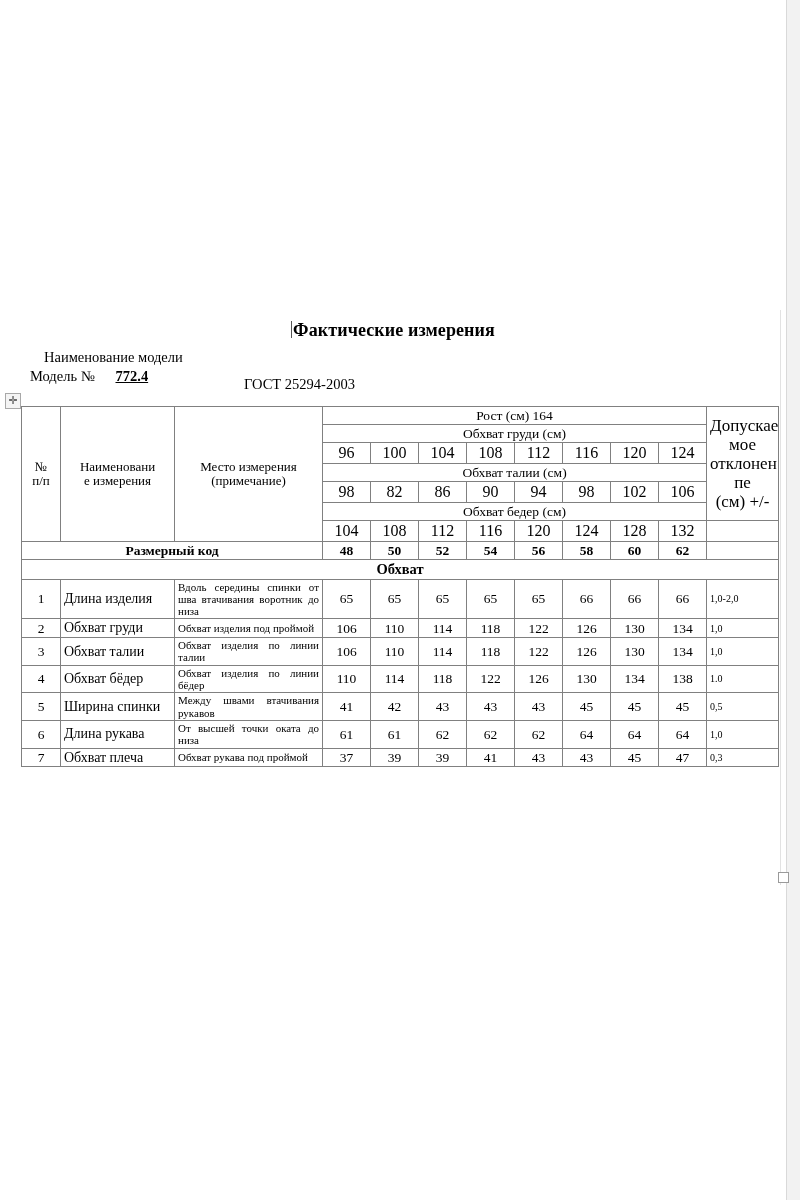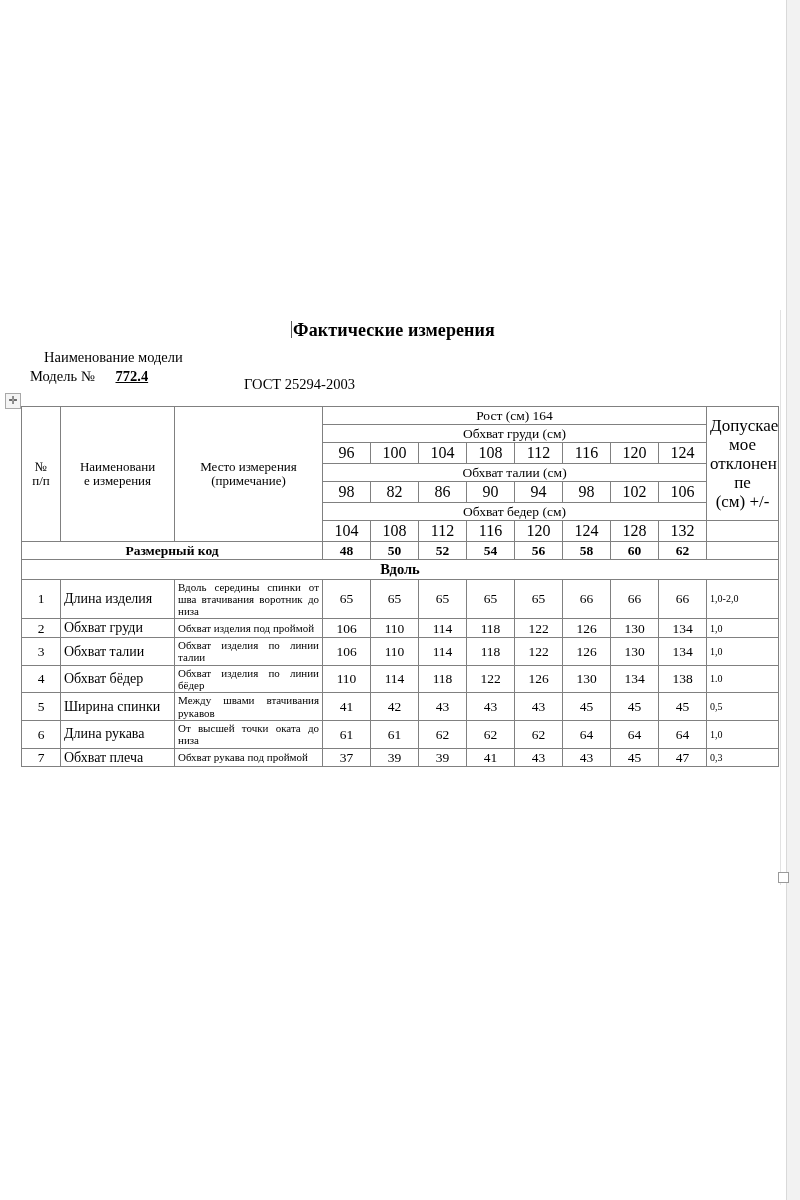--- a/index.html
+++ b/index.html
@@ -293,21 +293,21 @@
         <td class="num-head c-bold">52</td>
         <td class="num-head c-bold">54</td>
         <td class="num-head c-bold">56</td>
         <td class="num-head c-bold">58</td>
         <td class="num-head c-bold">60</td>
         <td class="num-head c-bold">62</td>
         <td></td>
       </tr>
 
       <tr class="section-row">
-        <td colspan="12">Вдоль</td>
+        <td colspan="12">Обхват</td>
       </tr>
 
       <tr>
         <td class="val-cell">1</td>
         <td class="name-cell">Длина изделия</td>
         <td class="note-cell lastline-left">Вдоль середины спинки от шва втачивания воротник до низа</td>
         <td class="val-cell">65</td>
         <td class="val-cell">65</td>
         <td class="val-cell">65</td>
         <td class="val-cell">65</td>

